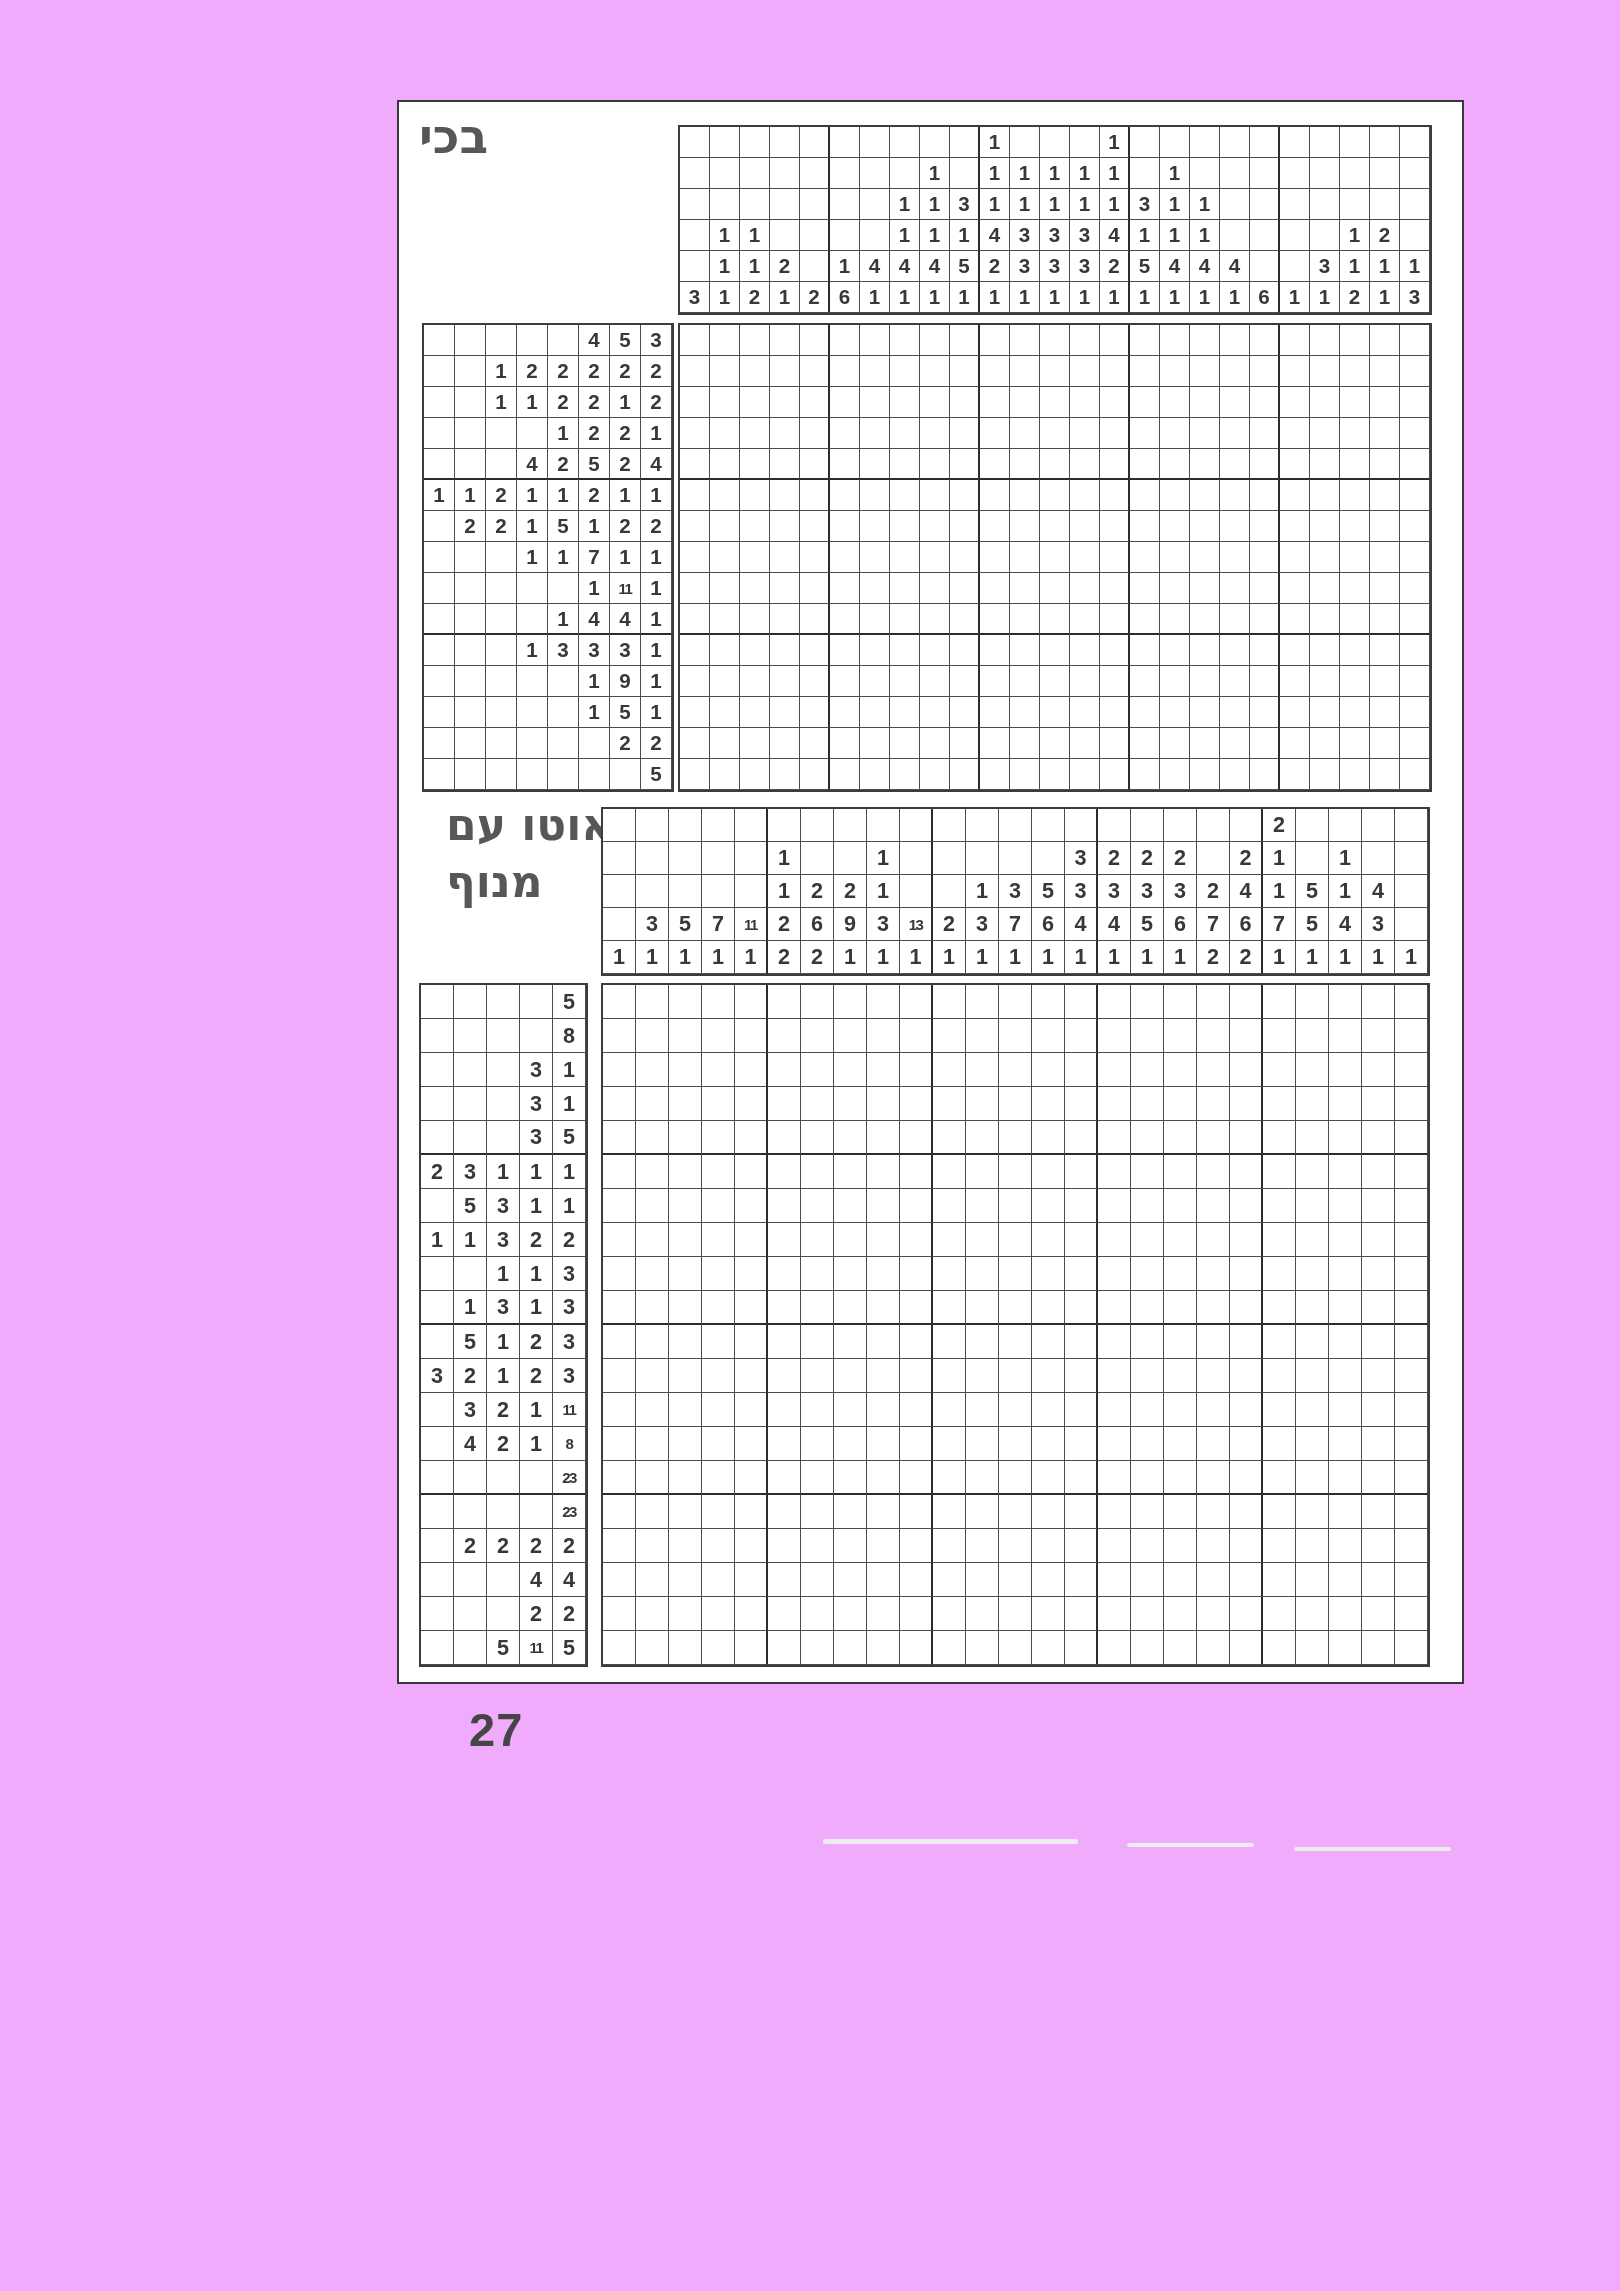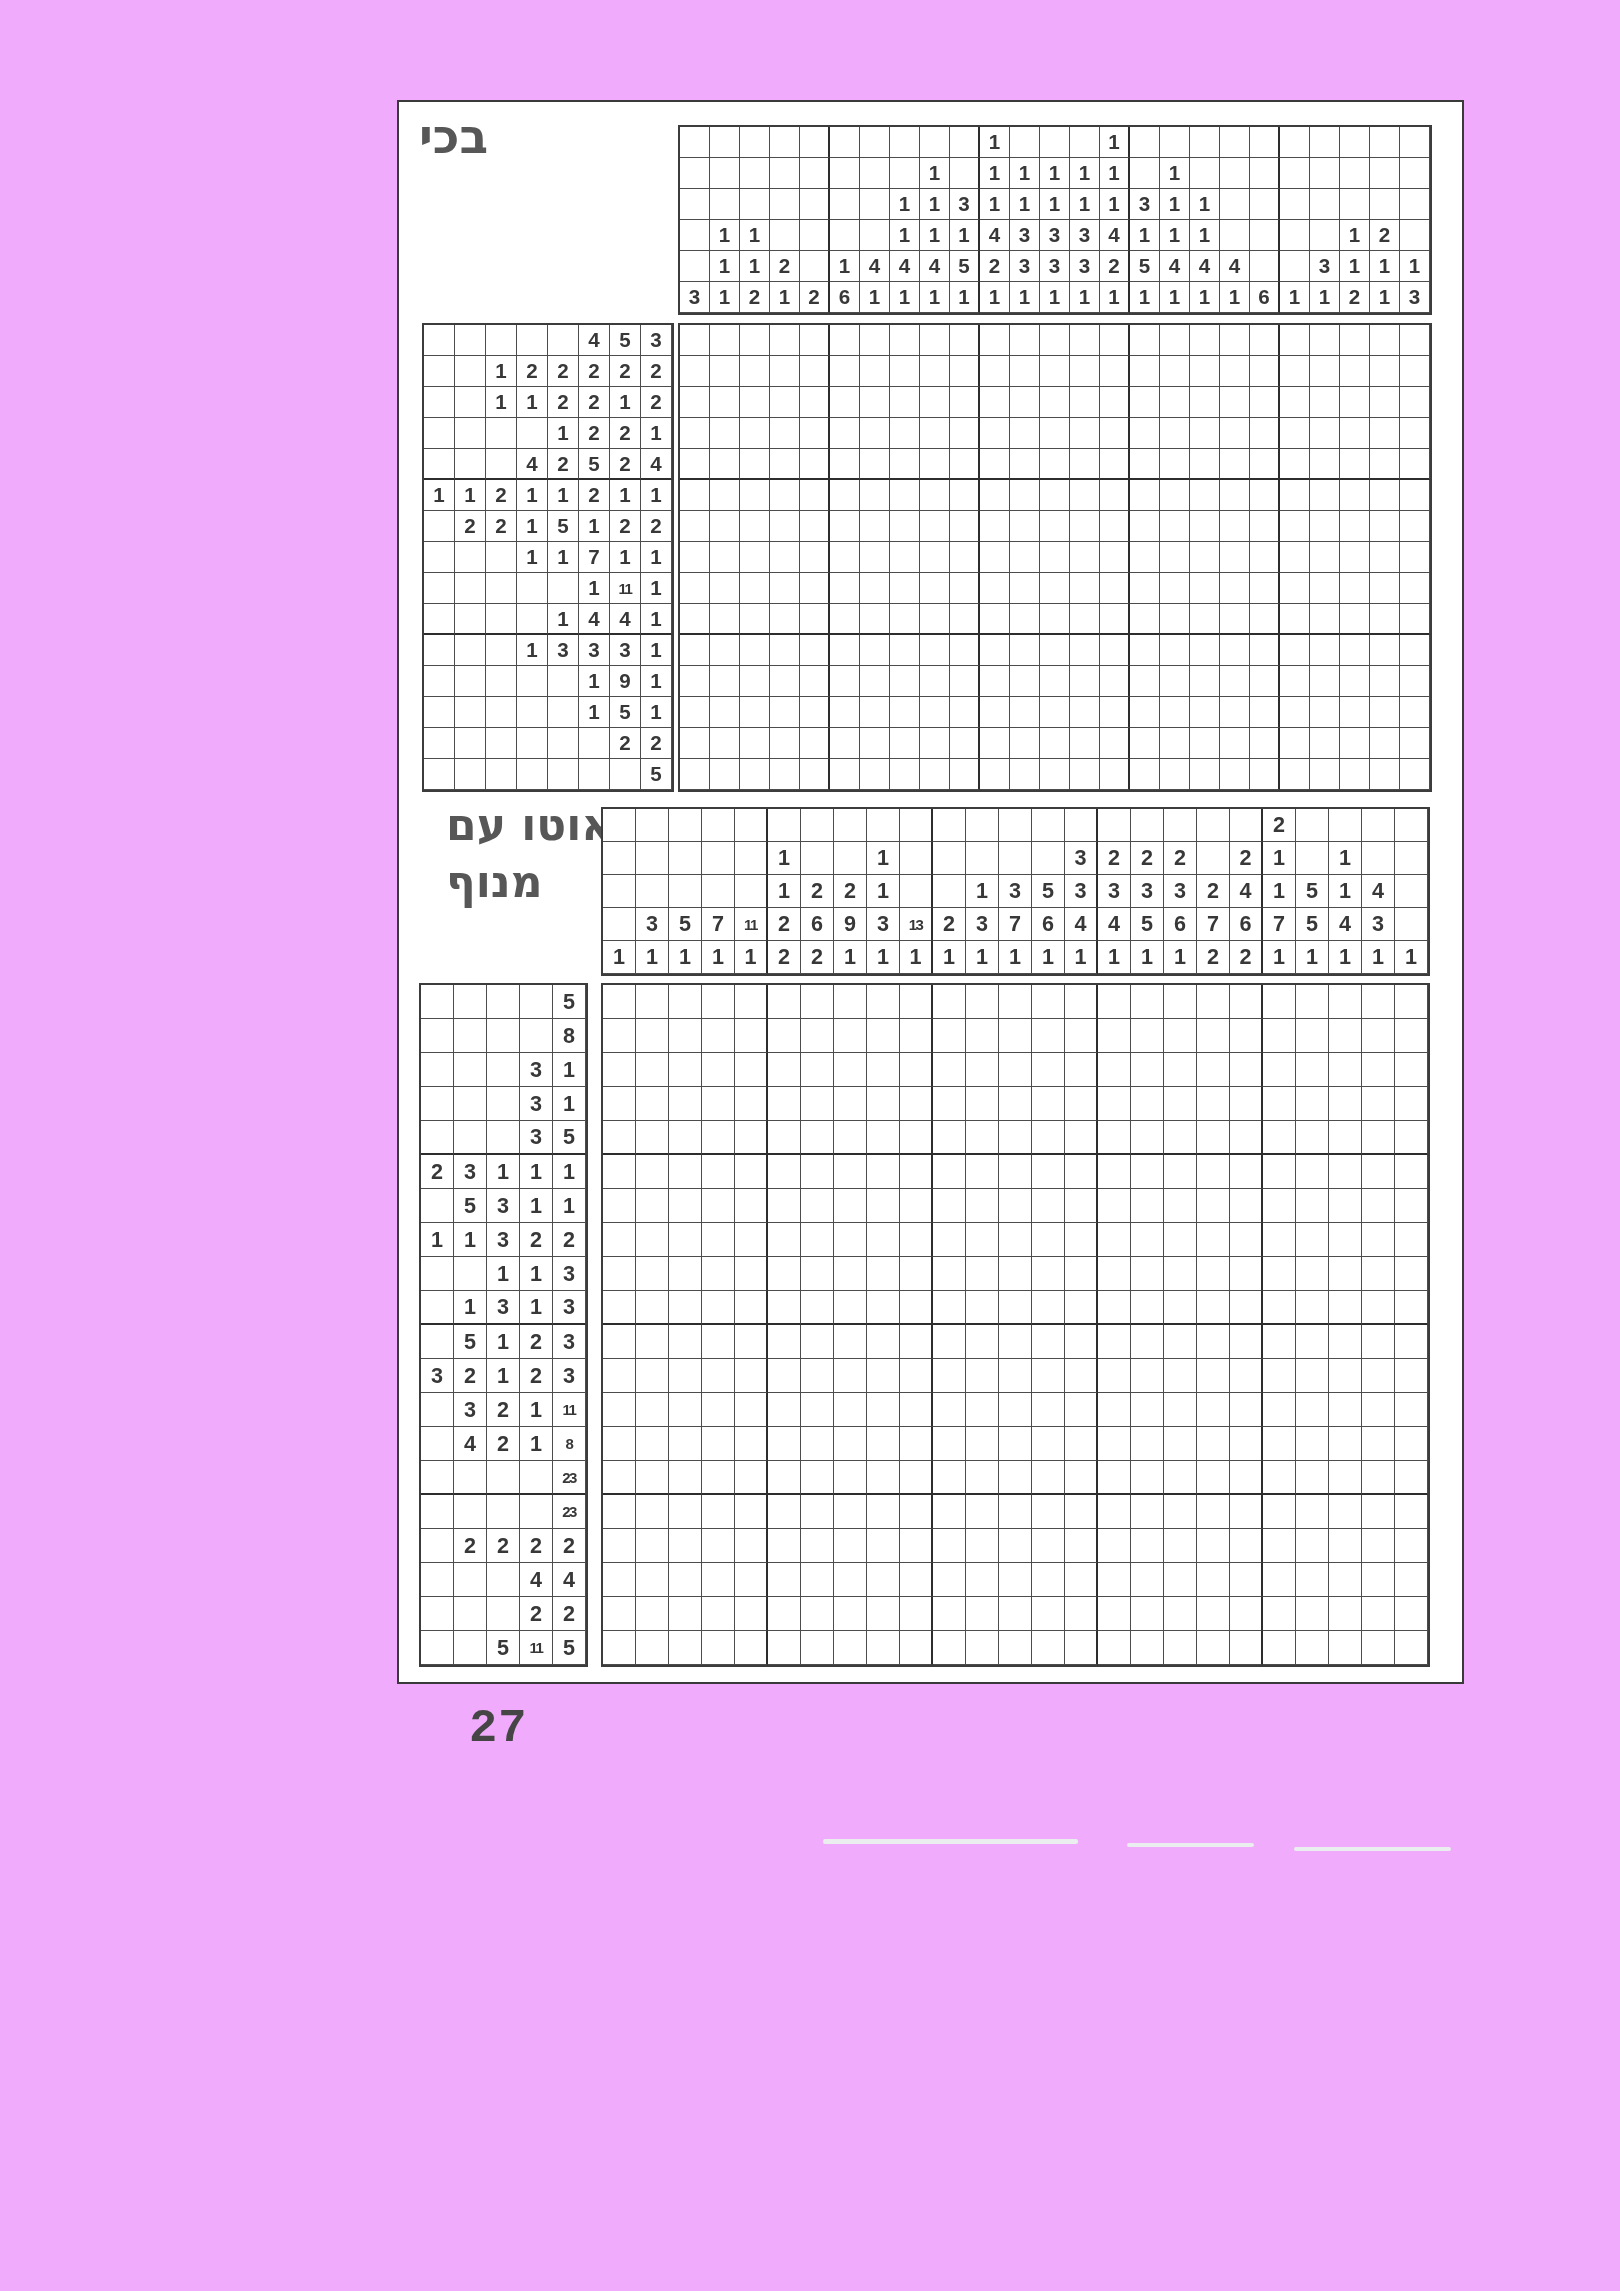--- a/index.html
+++ b/index.html
@@ -46,21 +46,20 @@
   .hthick .cell.tb{border-bottom-width:2.5px;border-bottom-color:#2d2d2d;}
   .p1 .cell{font-size:20.6px;}
   .p2 .cell{font-size:21.6px;}
   .cell.two{font-size:15px;letter-spacing:-1.5px;}
   .page-number{
     position:absolute;
     color:#454545;
     font-weight:bold;
     font-size:47px;
     letter-spacing:1px;
-    font-family:Liberation Mono, monospace;
   }
   .streak{
     position:absolute;
     background:#ebeeee;
     border-radius:2px;
   }
 </style>
 </head>
 <body>
 

